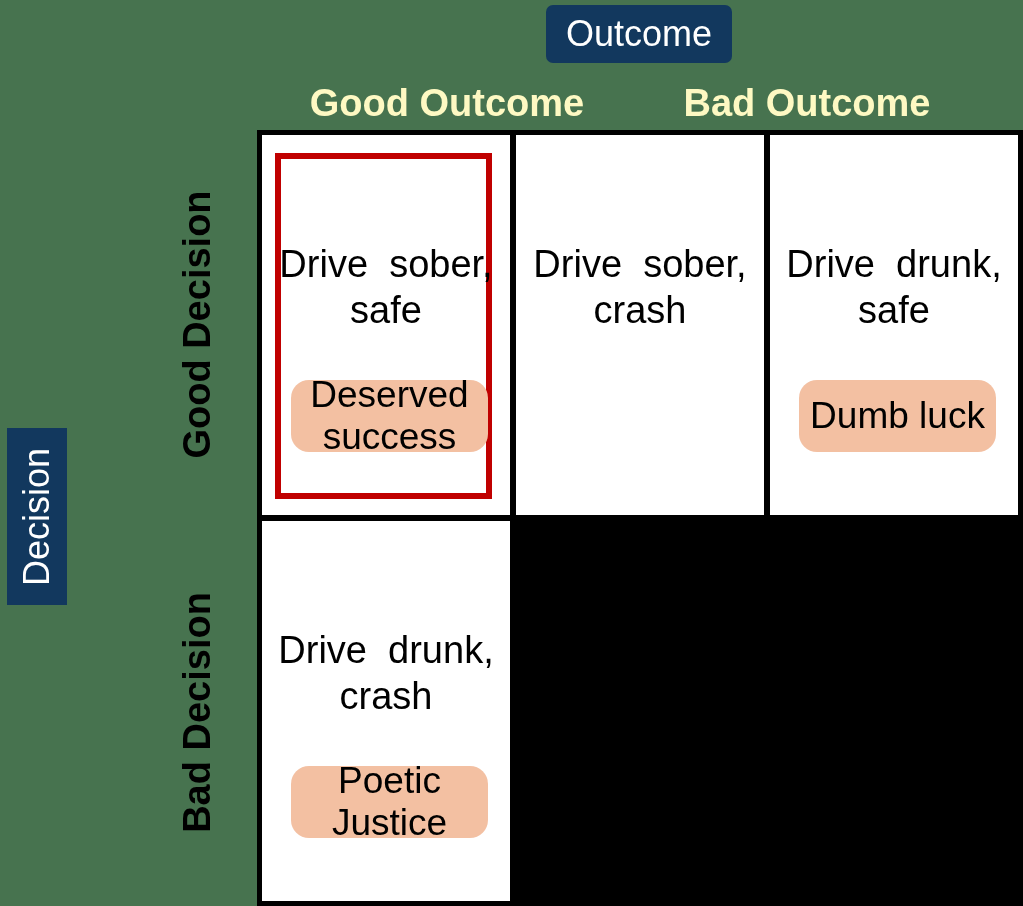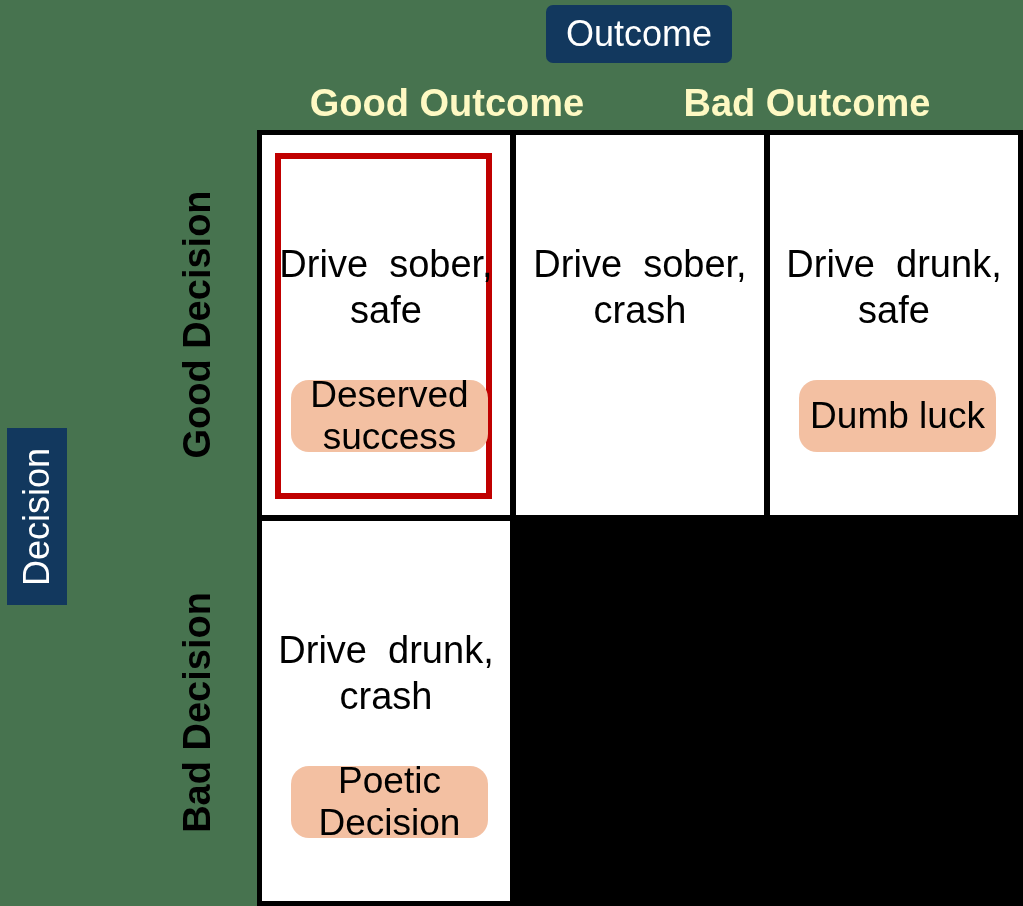--- a/index.html
+++ b/index.html
@@ -142,18 +142,18 @@
 safe</div>
       <div class="badge">
         <span>Dumb luck</span>
       </div>
     </div>
 
     <div class="cell">
       <div class="cell-text">Drive  drunk,
 crash</div>
       <div class="badge">
-        <span>Poetic Decision</span>
+        <span>Poetic Justice</span>
       </div>
     </div>
 
   </div>
 </div>
 
 </body></html>

